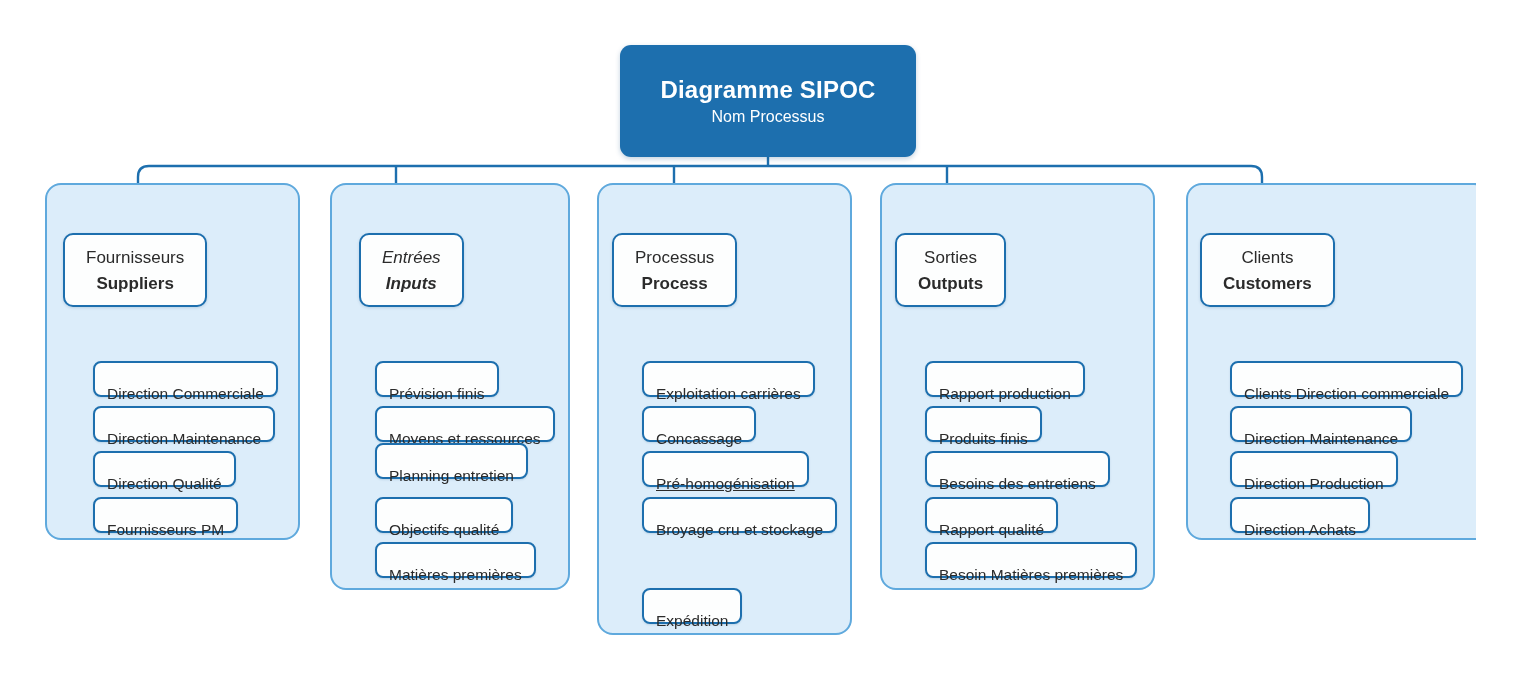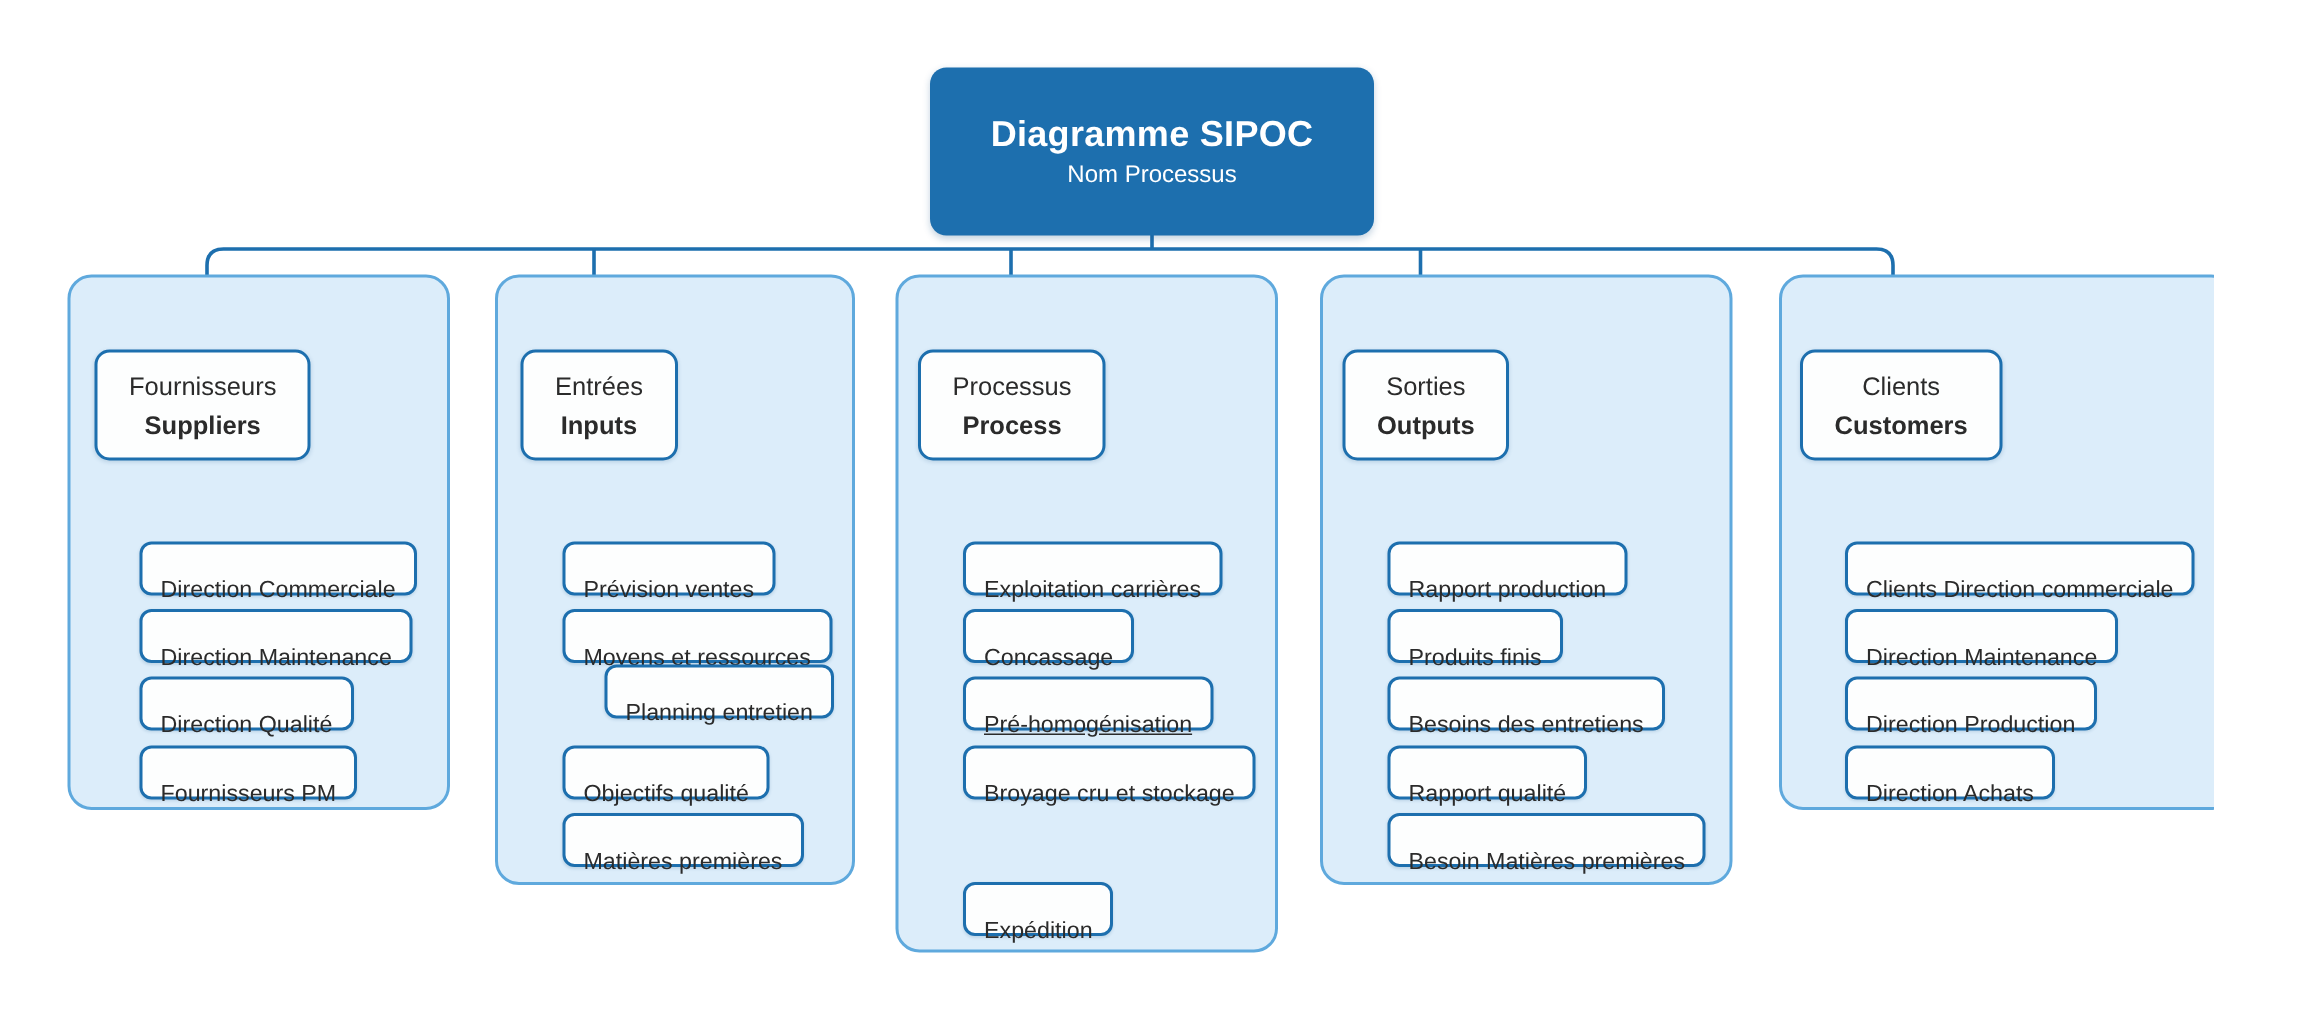--- a/index.html
+++ b/index.html
@@ -119,27 +119,27 @@
 <div class="column" style="left: 45px; top: 183px; width: 255px; height: 357px;"></div>
     <div class="header-box" style="left: 63px; top: 233px;">
       <div class="fr">Fournisseurs</div>
       <div class="en">Suppliers</div>
     </div>
     <div class="item-box" style="left: 93px; top: 361px;">Direction Commerciale</div>
     <div class="item-box" style="left: 93px; top: 406px;">Direction Maintenance</div>
     <div class="item-box" style="left: 93px; top: 451px;">Direction Qualité</div>
     <div class="item-box" style="left: 93px; top: 497px;">Fournisseurs PM</div>
     <div class="column" style="left: 330px; top: 183px; width: 240px; height: 407px;"></div>
-    <div class="header-box" style="left: 347px; top: 233px;">
+    <div class="header-box" style="left: 359px; top: 233px; font-style: italic;">
       <div class="fr">Entrées</div>
       <div class="en">Inputs</div>
     </div>
-    <div class="item-box" style="left: 375px; top: 361px;">Prévision ventes</div>
+    <div class="item-box" style="left: 375px; top: 361px;">Prévision finis</div>
     <div class="item-box" style="left: 375px; top: 406px;">Moyens et ressources</div>
-    <div class="item-box" style="left: 375px; top: 443px; margin-left: 28px;">Planning entretien</div>
+    <div class="item-box" style="left: 375px; top: 443px;">Planning entretien</div>
     <div class="item-box" style="left: 375px; top: 497px;">Objectifs qualité</div>
     <div class="item-box" style="left: 375px; top: 542px;">Matières premières</div>
     <div class="column" style="left: 597px; top: 183px; width: 255px; height: 452px;"></div>
     <div class="header-box" style="left: 612px; top: 233px;">
       <div class="fr">Processus</div>
       <div class="en">Process</div>
     </div>
     <div class="item-box" style="left: 642px; top: 361px;">Exploitation carrières</div>
     <div class="item-box" style="left: 642px; top: 406px;">Concassage</div>
     <div class="item-box" style="left: 642px; top: 451px; text-decoration: underline;">Pré-homogénisation</div>

